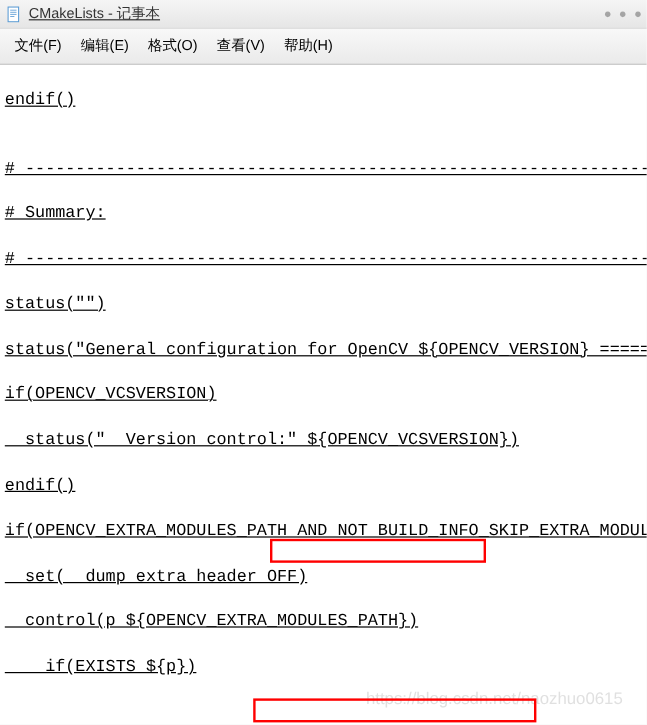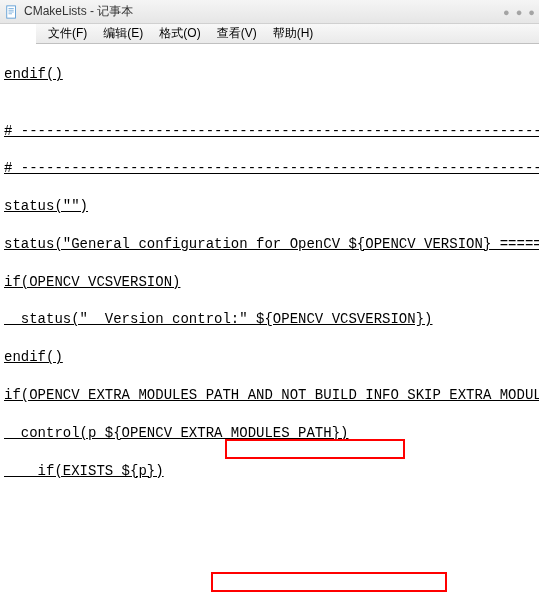--- a/index.html
+++ b/index.html
@@ -35,37 +35,37 @@
       align-items: center;
       justify-content: center;
     }
     .title-icon svg {
       width: 14px;
       height: 14px;
     }
     .title-text {
       font-size: 12px;
       color: #333;
+      text-decoration: underline;
     }
     .title-right {
       margin-left: auto;
       display: flex;
       gap: 6px;
       opacity: 0.3;
       font-size: 11px;
     }
     .menubar {
       background: linear-gradient(to bottom, #f8f8f8, #eaeaea);
       border-bottom: 1px solid #c0c0c0;
-      height: 20px;
+      height: 30px;
       display: flex;
       align-items: center;
       padding: 0 4px;
       font-size: 12px;
-      margin-left: 36px;
     }
     .menu-item {
       padding: 2px 8px;
       cursor: pointer;
     }
     .content {
       padding: 2px 4px;
       font-family: "SimSun", "Courier New", monospace;
       font-size: 14px;
       line-height: 1.35;
@@ -123,27 +123,29 @@
     <div class="menu-item">编辑(E)</div>
     <div class="menu-item">格式(O)</div>
     <div class="menu-item">查看(V)</div>
     <div class="menu-item">帮助(H)</div>
   </div>
 
   <div class="content">
 <div class="code-line">endif()</div>
 <div class="code-line"></div>
 <div class="code-line"># ----------------------------------------------------------------------------</div>
+<div class="code-line"># Summary:</div>
 <div class="code-line"># ----------------------------------------------------------------------------</div>
 <div class="code-line">status("")</div>
 <div class="code-line">status("General configuration for OpenCV ${OPENCV_VERSION} =====================================")</div>
 <div class="code-line">if(OPENCV_VCSVERSION)</div>
 <div class="code-line">  status("  Version control:" ${OPENCV_VCSVERSION})</div>
 <div class="code-line">endif()</div>
 <div class="code-line">if(OPENCV_EXTRA_MODULES_PATH AND NOT BUILD_INFO_SKIP_EXTRA_MODULES)</div>
+<div class="code-line">  set(__dump_extra_header OFF)</div>
 <div class="code-line">  control(p ${OPENCV_EXTRA_MODULES_PATH})</div>
 <div class="code-line">    if(EXISTS ${p})</div>
 
 
 
 
 
 
 
 
@@ -157,14 +159,15 @@
 
 
 
 
 <div class="code-line"></div>
 
 
     <div class="highlight-box" style="left:225px; top:395px; width:180px; height:20px;"></div>
     <div class="highlight-box" style="left:211px; top:528px; width:236px; height:20px;"></div>
 
+    <div class="watermark">https://blog.csdn.net/naozhuo0615</div>
   </div>
 </div>
 
 </body></html>

